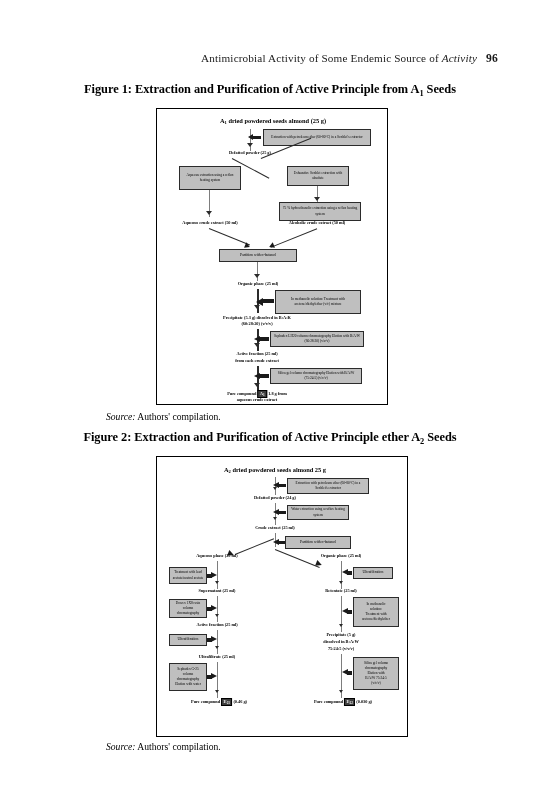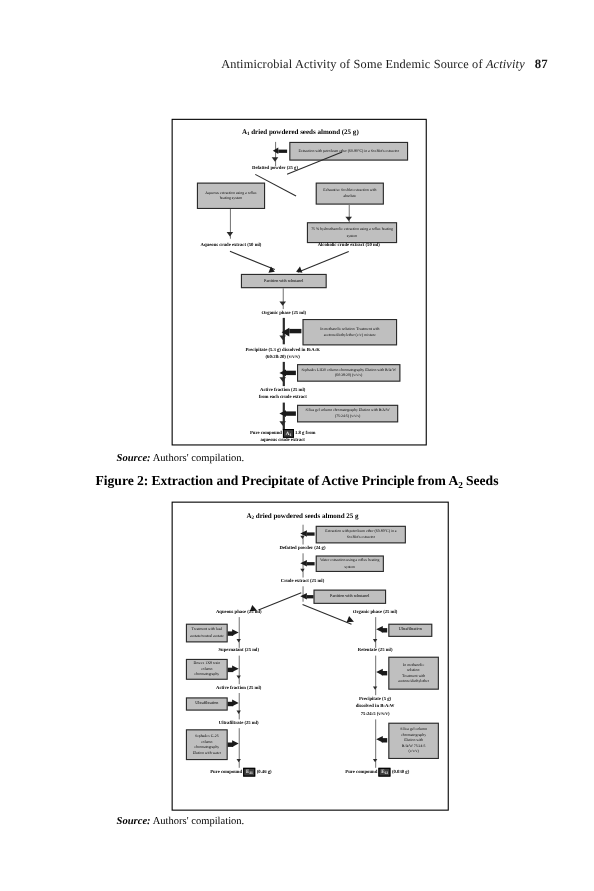--- a/index.html
+++ b/index.html
@@ -62,21 +62,21 @@
   #figcap2 { top: 430px; }
 
   
   .srcline {
     position: absolute;
     font-family: "Liberation Serif", serif;
     font-size: 9.6px;
     color: #000;
     white-space: nowrap;
   }
-  .srcline b { font-style: italic; font-weight: bold; }
+  .srcline b { font-style: italic; font-weight: normal; }
   #src1 { top: 411px; left: 106px; }
   #src2 { top: 741px; left: 106px; }
 
   
   .frame {
     position: absolute;
     border: 1px solid #000;
     background: #fff;
     box-sizing: border-box;
   }
@@ -186,23 +186,26 @@
     background: #2b2b2b;
     transform-origin: 0 50%;
   }
 </style>
 </head>
 <body>
 
 <div class="page">
 
   <div class="runhead">
-    <span>Antimicrobial Activity of Some Endemic Source of </span><span class="ital">Activity</span><span class="pageno">87</span>
-  </div>
-
+    <span>Antimicrobial Activity of Some Endemic Source of </span><span class="ital">Activity</span><span class="pageno">96</span>
+  </div>
+
+  <div class="figcap" id="figcap1">
+    <span>Figure 1: Extraction and Purification of Active Principle from A</span><sub>1</sub><span> Seeds</span>
+  </div>
 
   <div class="frame" id="frame1">
 
     <div class="lbl big c" style="left:116px; top:7px;">
       <span>A</span><sub>1</sub><span> dried powdered seeds almond (25 g)</span>
     </div>
 
     <div class="vline" style="left:93px; top:20px; height:22px;"></div>
     <div class="adown" style="left:90px; top:34px;"></div>
 
@@ -274,21 +277,21 @@
       <span>Pure compound</span><span class="chip"><span>A</span><sub>1</sub></span><span>1.8 g from</span>
     </div>
     <div class="lbl c" style="left:100px; top:288px;">aqueous crude extract</div>
   </div>
 
   <div class="srcline" id="src1">
     <b>Source:</b><span> Authors' compilation.</span>
   </div>
 
   <div class="figcap" id="figcap2">
-    <span>Figure 2: Extraction and Precipitate of Active Principle from A</span><sub>2</sub><span> Seeds</span>
+    <span>Figure 2: Extraction and Purification of Active Principle ether A</span><sub>2</sub><span> Seeds</span>
   </div>
 
   <div class="frame" id="frame2">
 
     <div class="lbl big c" style="left:118px; top:8px;">
       <span>A</span><sub>2</sub><span> dried powdered seeds almond 25 g</span>
     </div>
 
     <div class="vline" style="left:118px; top:20px; height:18px;"></div>
     <div class="adown sm" style="left:115.5px; top:30px;"></div>

